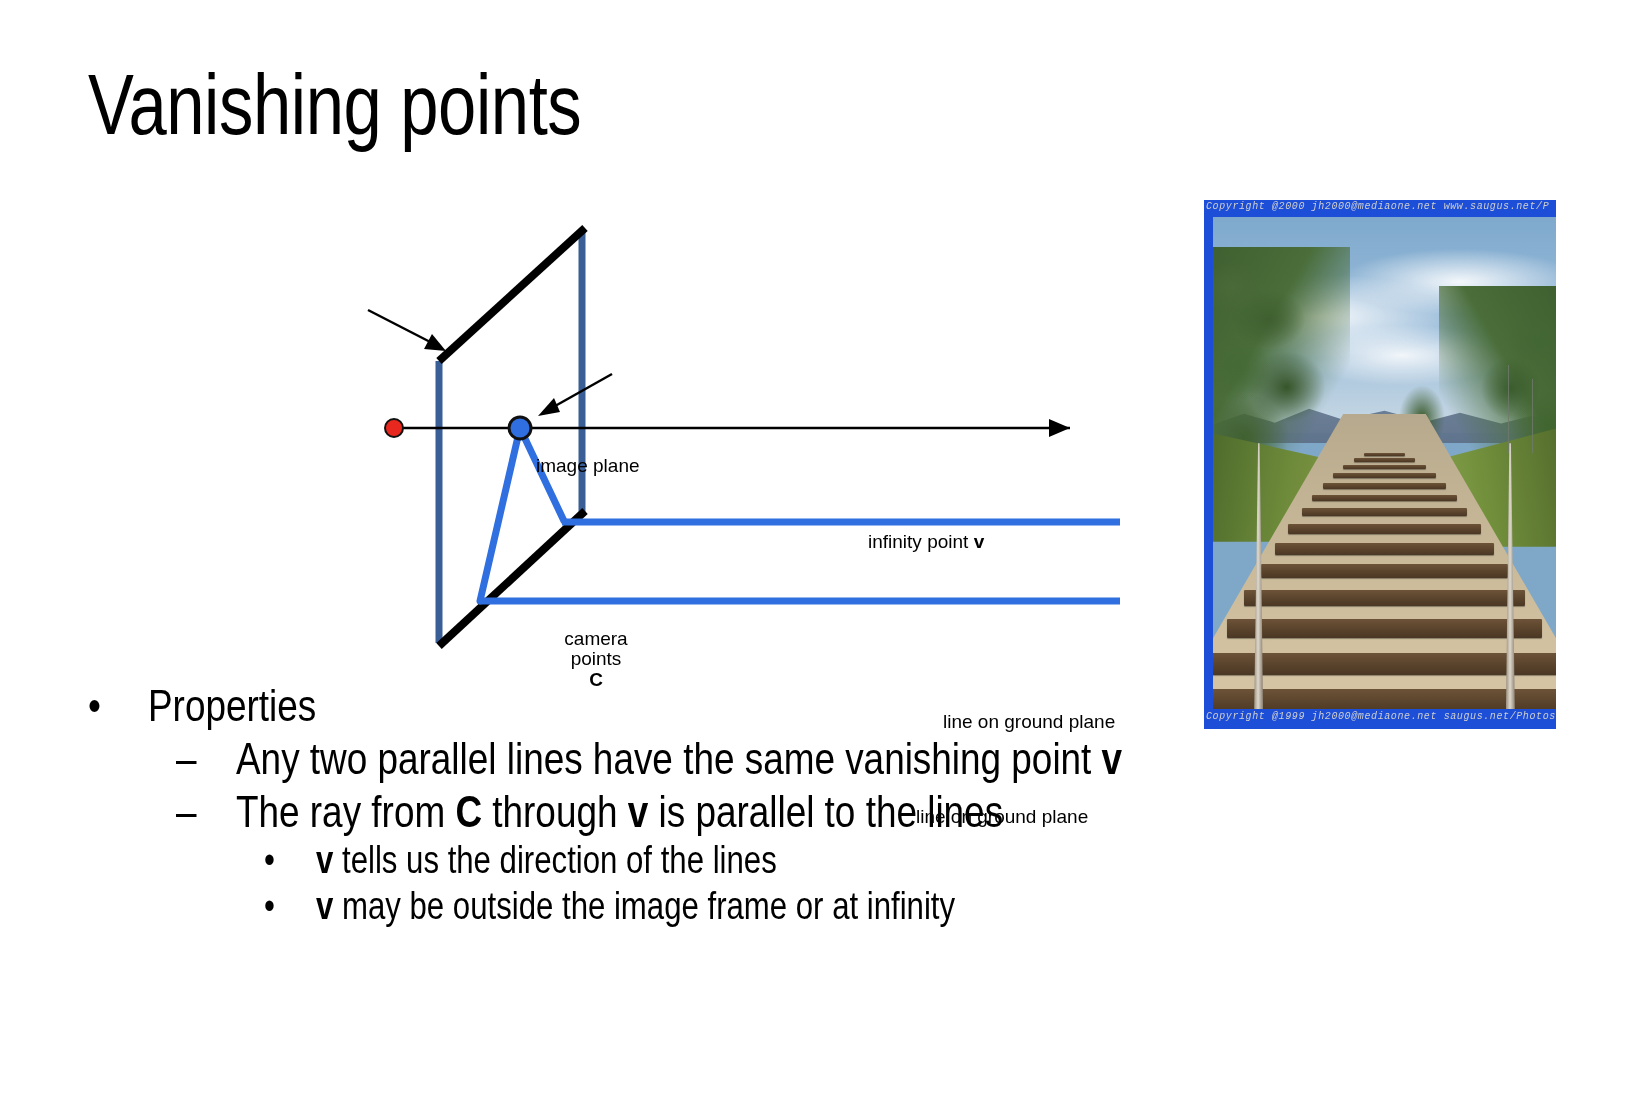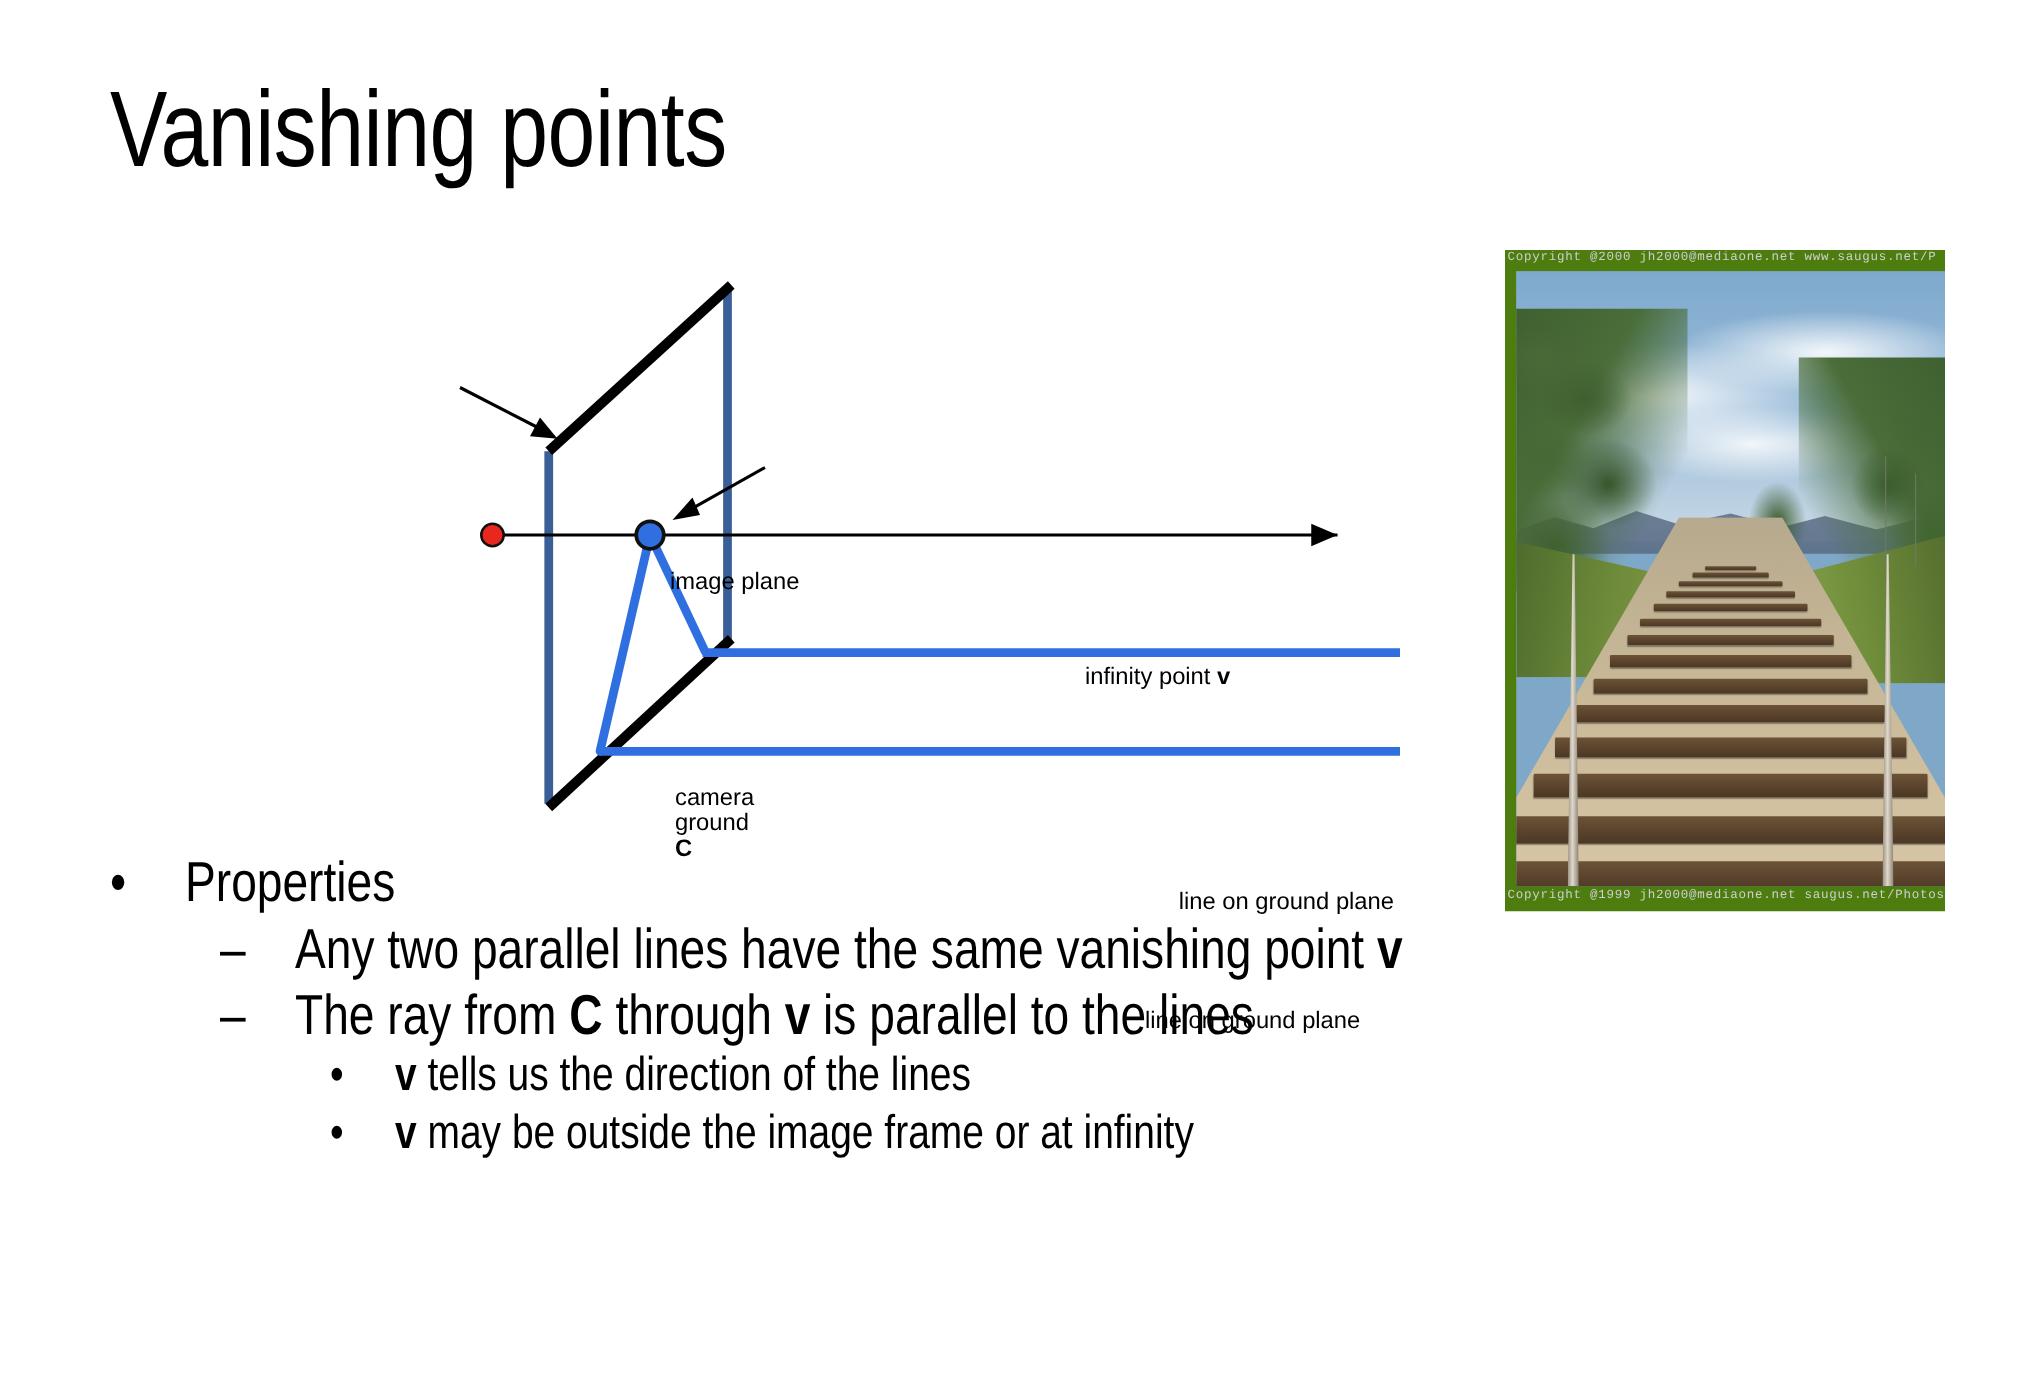--- a/index.html
+++ b/index.html
@@ -49,33 +49,34 @@
     font-family: "Liberation Sans", sans-serif;
     font-size: 19px;
     line-height: 1.07;
     color: #000;
     white-space: nowrap;
   }
   .dlabel b { font-weight: 700; }
 
   #label-image-plane { left: 276px; top: 250px; }
   #label-vanishing   { left: 608px; top: 326px; }
-  #label-camera      { left: 280px; top: 423px; width: 112px; white-space: normal; }
+  #label-camera      { left: 280px; top: 423px; width: 112px; text-align: center; white-space: normal; }
   #label-ground-1    { left: 683px; top: 506px; }
   #label-ground-2    { left: 656px; top: 601px; }
 
   
   #photo-frame {
     position: absolute;
     left: 1204px;
     top: 169px;
     width: 352px;
     height: 529px;
-    background: #4d7c0f;
+    background: #1d4ed8;
     overflow: hidden;
+    font-style: italic;
   }
   #photo-frame .wm {
     position: absolute;
     left: 0; right: 0;
     height: 16px;
     color: #cfcfcf;
     font-family: "Liberation Mono", monospace;
     font-size: 10px;
     letter-spacing: 0.6px;
     white-space: nowrap;
@@ -259,21 +260,21 @@
 
       <circle cx="260" cy="222" r="11" fill="#2f6fe0" stroke="#111111" stroke-width="3"></circle>
     </svg>
 
     <div class="dlabel" id="label-image-plane">image plane</div>
 
     <div class="dlabel" id="label-vanishing"><span>infinity point </span><b>v</b></div>
 
     <div class="dlabel" id="label-camera">
       <div>camera</div>
-      <div>ground</div>
+      <div>points</div>
       <div><b>C</b></div>
     </div>
 
     <div class="dlabel" id="label-ground-1">line on ground plane</div>
 
     <div class="dlabel" id="label-ground-2">line on ground plane</div>
   </div>
 
   <div id="photo-frame">
     <div class="wm top">Copyright @2000    jh2000@mediaone.net    www.saugus.net/P</div>

